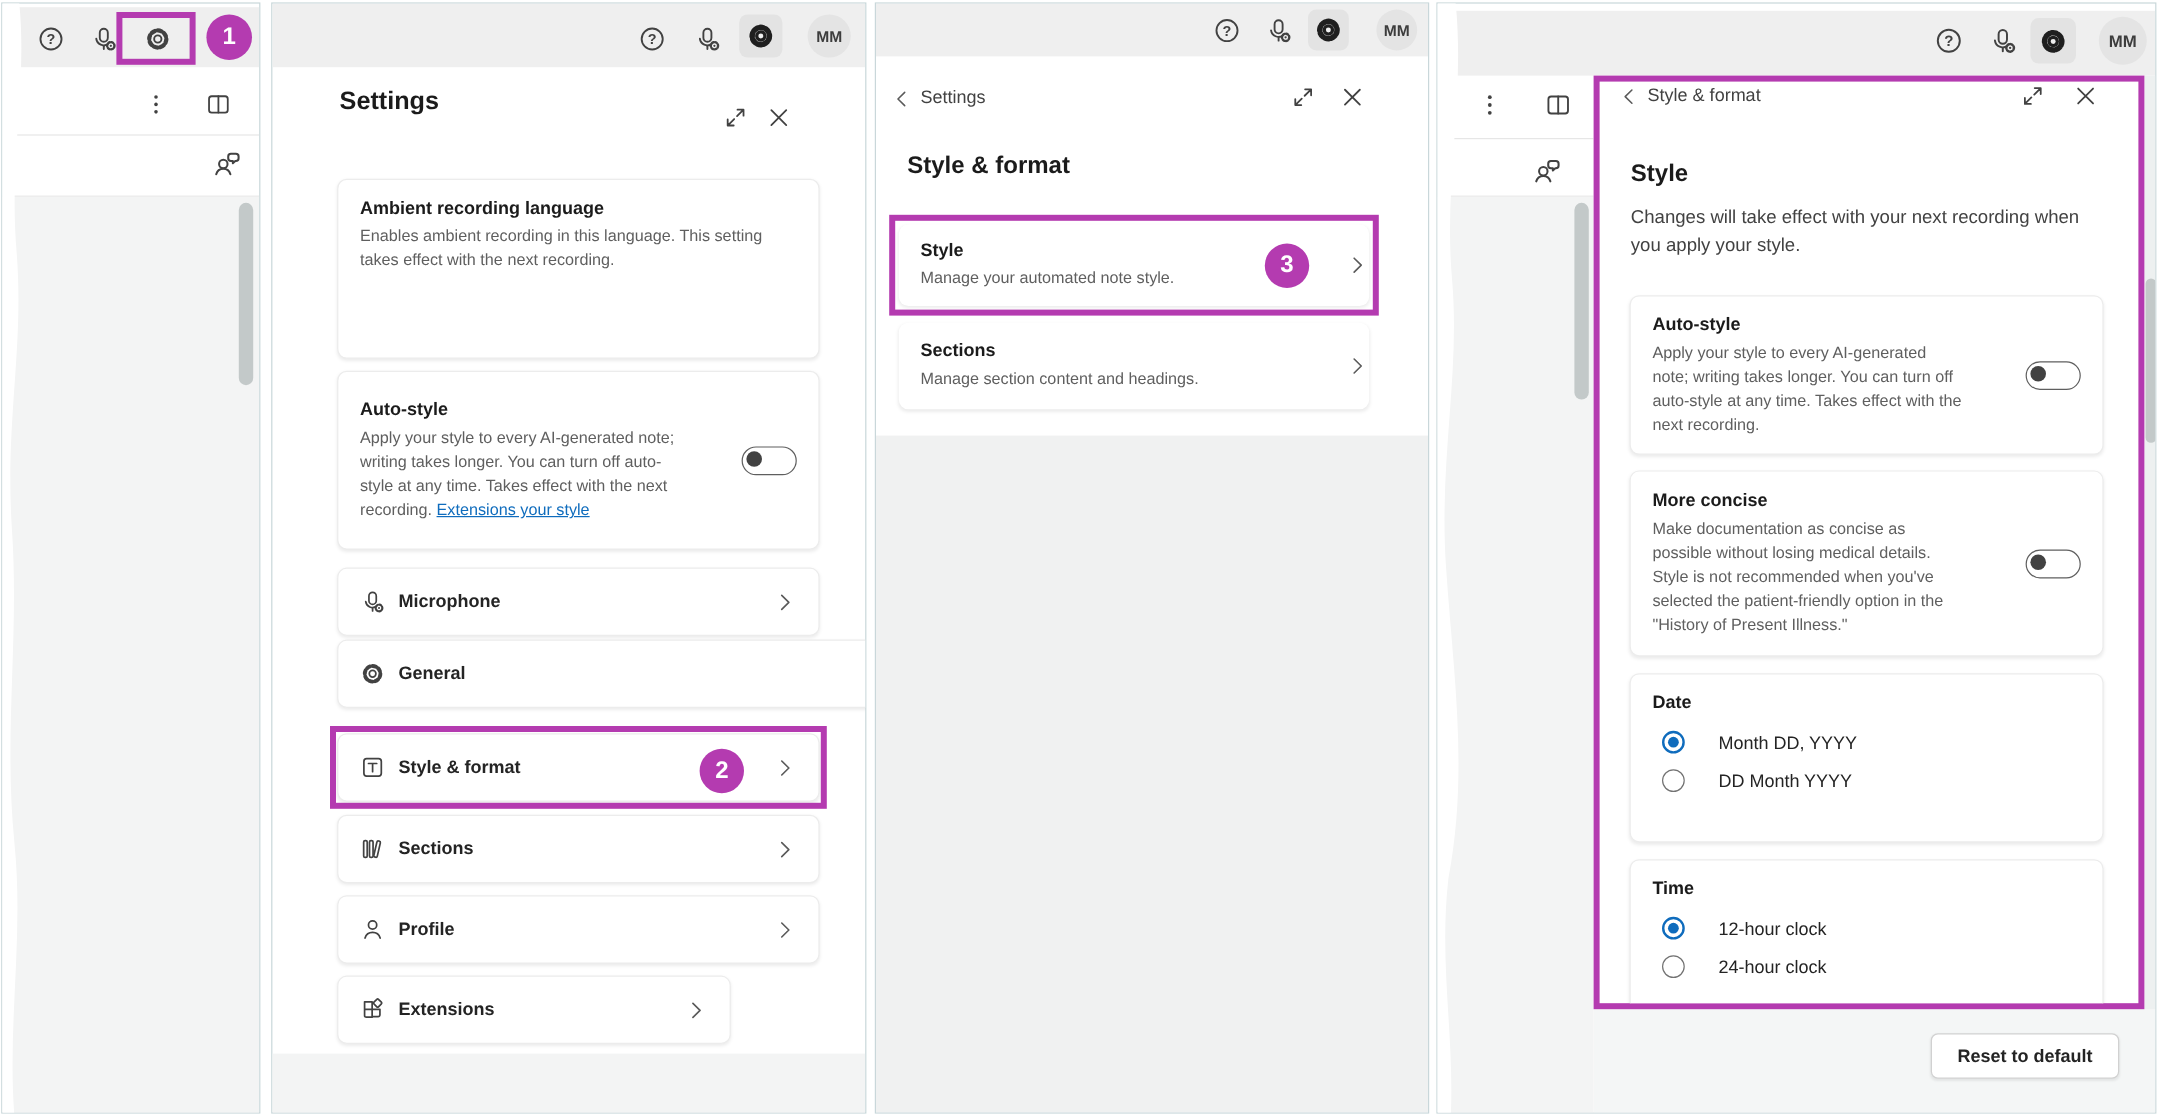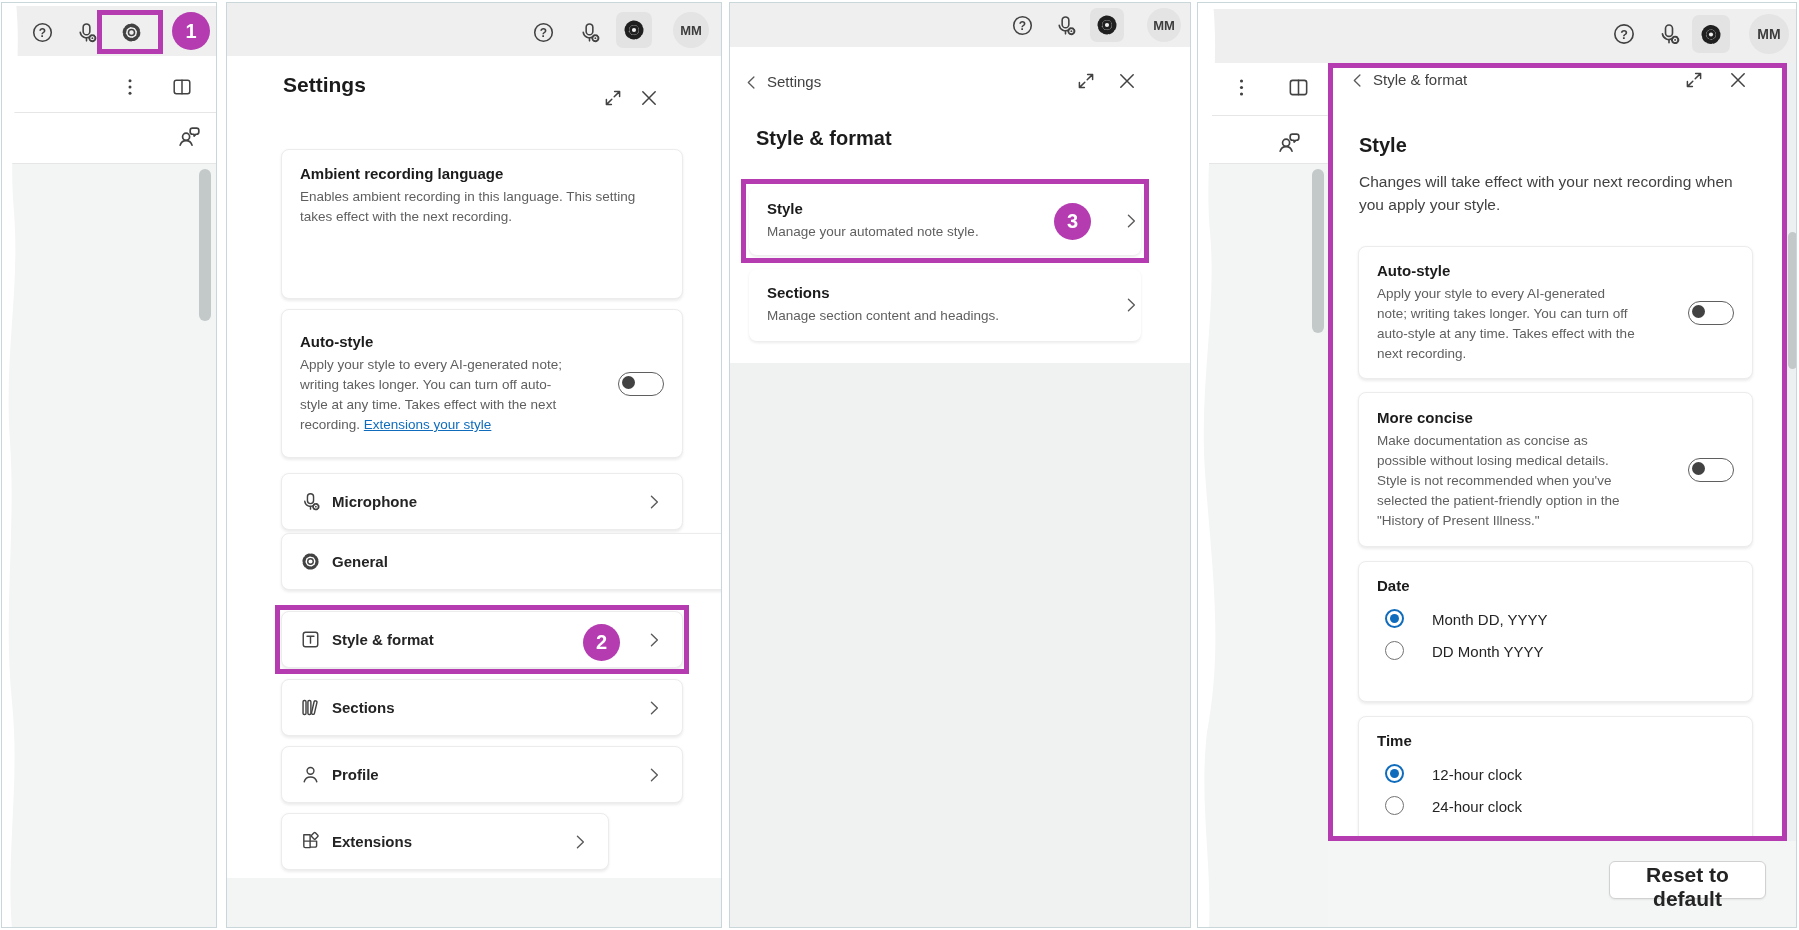--- a/index.html
+++ b/index.html
@@ -29,21 +29,21 @@
   .tg::after{content:"";position:absolute;left:3px;top:3.5px;width:13px;height:13px;border-radius:50%;background:#424242;}
   .rad{width:19px;height:19px;border-radius:50%;box-sizing:border-box;flex:none;cursor:pointer;background:#fff;}
   .rad.sel{border:2px solid #0f6cbd;display:flex;align-items:center;justify-content:center;}
   .rad.sel::after{content:"";width:9px;height:9px;border-radius:50%;background:#0f6cbd;}
   .rad.un{border:1px solid #737373;}
   .radio-row{display:flex;align-items:flex-end;gap:28px;margin:13px 0 0 8px;}
   .radio-label{font-size:15px;color:#242424;}
   .backlabel{font-size:15px;color:#424242;}
   .link{color:#0f6cbd;text-decoration:underline;cursor:pointer;}
   .torn{position:absolute;left:-1px;top:-1px;z-index:6;pointer-events:none;}
-  .resetbtn{position:absolute;background:#fff;border:1px solid #d1d1d1;border-radius:6px;font-size:21px;font-weight:700;color:#242424;font-family:inherit;cursor:pointer;box-shadow:0 1px 2px rgba(0,0,0,.07);}
+  .resetbtn{position:absolute;background:#fff;border:1px solid #d1d1d1;border-radius:6px;font-size:15px;font-weight:700;color:#242424;font-family:inherit;cursor:pointer;box-shadow:0 1px 2px rgba(0,0,0,.07);}
 </style>
 </head>
 <body style="--accent:#b43bb0">
 
 <svg width="0" height="0" style="position:absolute">
   <defs>
     <symbol id="i-help" viewBox="0 0 22 22">
         <circle cx="11" cy="11" r="8.4"></circle>
         <text x="11" y="15.2" text-anchor="middle" font-size="11.5" font-weight="600" font-family="Liberation Sans, sans-serif" fill="currentColor" stroke="none">?</text>
       </symbol>

